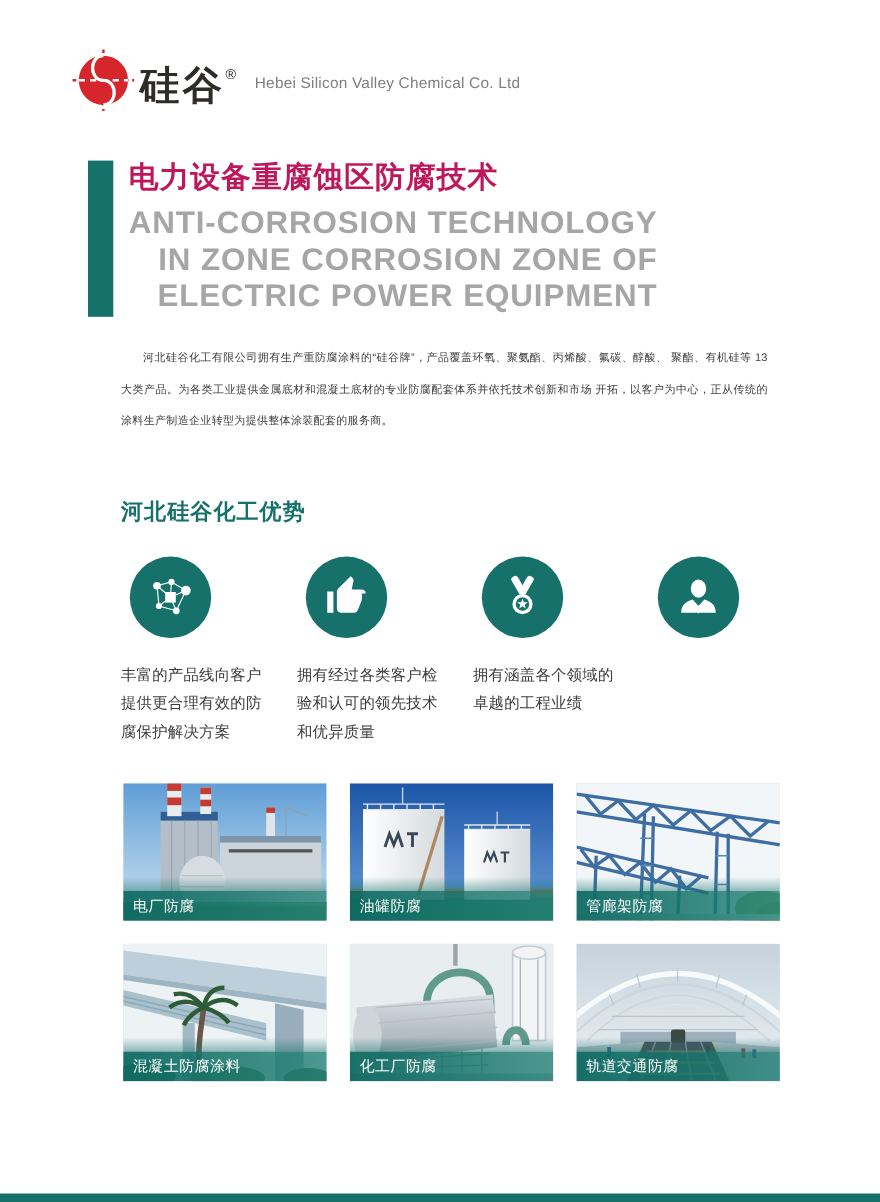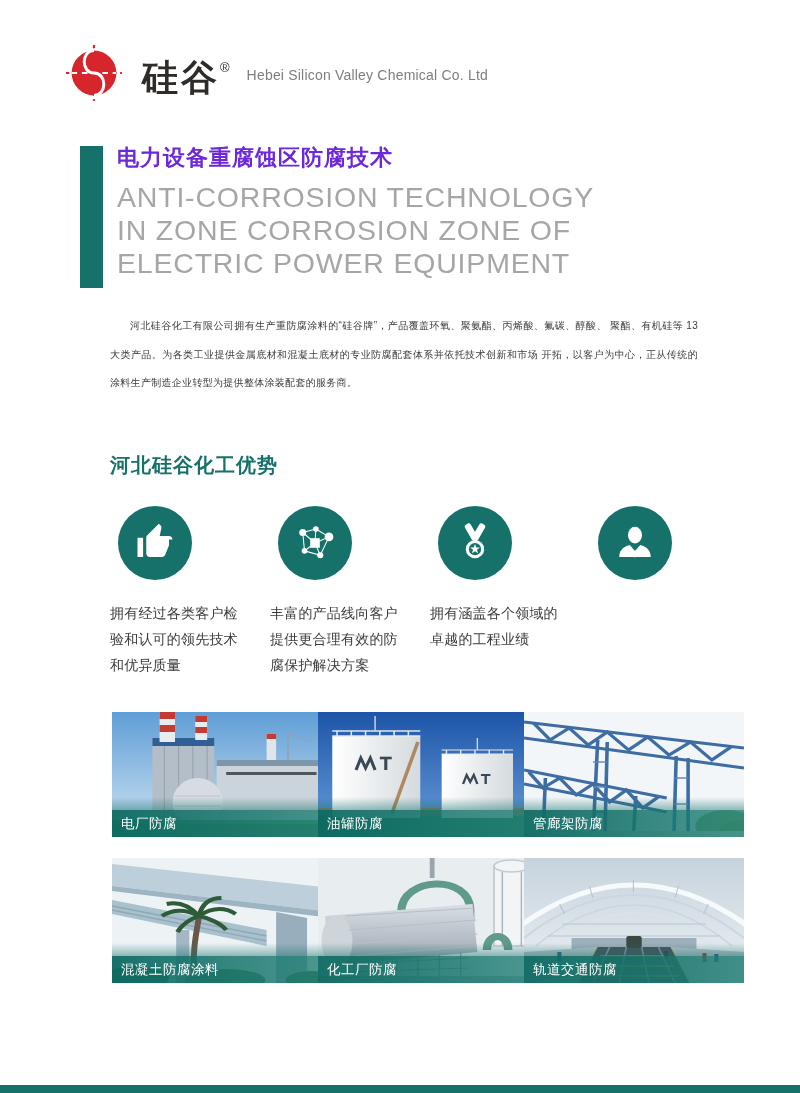--- a/index.html
+++ b/index.html
@@ -10,33 +10,33 @@
     width: 800px; height: 1093px;
     margin: 0 auto;
     background: #ffffff;
     overflow: hidden;
   }
 
   
   .header { position: absolute; left: 66px; top: 40px; display: flex; align-items: center; }
   .logo-mark { width: 56px; height: 56px; flex: 0 0 auto; }
   .logo-text {
-    margin-left: 20px;
+    margin-left: 5px;
     font-size: 36px; font-weight: 800; color: #2e2b28;
     letter-spacing: 3px; line-height: 56px;
   }
   .logo-reg { font-size: 13px; color: #2e2b28; vertical-align: 18px; font-weight: 400; }
   .company-name { margin-left: 14px; font-size: 14px; color: #7e7e7e; letter-spacing: 0.2px; padding-top: 4px; }
 
   
   .title-block { position: absolute; left: 80px; top: 146px; display: flex; }
   .accent-bar { width: 23px; height: 142px; background: #17716B; flex: 0 0 auto; }
   .titles { margin-left: 14px; }
-  .title-zh { font-size: 22px; font-weight: 700; color: #6d28d9; letter-spacing: 1px; margin-top: -3px; }
-  .title-en { margin-top: 8px; font-size: 28.5px; color: #a6a6a6; line-height: 1.16; letter-spacing: 0.8px; font-weight: 400; }
+  .title-zh { font-size: 27px; font-weight: 700; color: #be185d; letter-spacing: 1px; margin-top: -3px; }
+  .title-en { margin-top: 8px; font-size: 28.5px; color: #a6a6a6; line-height: 1.16; letter-spacing: 0.8px; font-weight: 700; text-align: right; }
 
   
   .intro {
     position: absolute; left: 110px; top: 312px; width: 588px;
     font-size: 10px; line-height: 28.5px; color: #3c3c3c;
     text-indent: 2em; text-align: justify; letter-spacing: 0.3px;
   }
 
   
   .adv-heading { position: absolute; left: 110px; top: 452px; font-size: 20px; font-weight: 700; color: #17716B; letter-spacing: 1px; }
@@ -52,21 +52,21 @@
   }
   .adv-circle svg { width: 42px; height: 42px; display: block; }
   .adv-text { margin-top: 20px; font-size: 14px; line-height: 26px; color: #3c3c3c; letter-spacing: 0.2px; }
 
   
   .gallery {
     position: absolute; left: 112px; top: 712px;
     display: grid; grid-template-columns: repeat(3, 185px);
     column-gap: 21px; row-gap: 21px;
   }
-  .g-card { position: relative; width: 220px; height: 125px; overflow: hidden; background: #dfe5ea; }
+  .g-card { position: relative; width: 185px; height: 125px; overflow: hidden; background: #dfe5ea; }
   .g-card svg.photo { position: absolute; inset: 0; width: 100%; height: 100%; display: block; }
   .g-fade {
     position: absolute; left: 0; right: 0; bottom: 27px; height: 13px;
     background: linear-gradient(180deg, rgba(23,113,107,0) 0%, rgba(23,113,107,0.45) 100%);
   }
   .g-label {
     position: absolute; left: 0; right: 0; bottom: 0; height: 27px;
     background: linear-gradient(90deg, rgba(13,106,98,0.95) 0%, rgba(32,128,118,0.78) 100%);
     color: #ffffff; font-size: 13.5px; line-height: 27px; padding-left: 9px; letter-spacing: 0.5px;
   }
@@ -108,29 +108,20 @@
   </div>
 
   <p class="intro">河北硅谷化工有限公司拥有生产重防腐涂料的“硅谷牌”，产品覆盖环氧、聚氨酯、丙烯酸、氟碳、醇酸、 聚酯、有机硅等 13 大类产品。为各类工业提供金属底材和混凝土底材的专业防腐配套体系并依托技术创新和市场 开拓，以客户为中心，正从传统的涂料生产制造企业转型为提供整体涂装配套的服务商。</p>
 
   <div class="adv-heading">河北硅谷化工优势</div>
 
   <div class="adv-row">
 
     <div class="adv-item">
       <div class="adv-circle">
-        <svg viewBox="0 0 24 24">
-          <path fill="#ffffff" d="M2 20h3.2V9H2v11zM22 10c0-1.1-.9-2-2-2h-5.3l.95-4.57.03-.32c0-.41-.17-.79-.44-1.06L14.17 1 7.59 7.59C7.22 7.95 7 8.45 7 9v9c0 1.1.9 2 2 2h7c.83 0 1.54-.5 1.84-1.22l2.02-5.12c.09-.23.14-.47.14-.73V10z"></path>
-        </svg>
-      </div>
-      <div class="adv-text">拥有经过各类客户检验和认可的领先技术和优异质量</div>
-    </div>
-
-    <div class="adv-item">
-      <div class="adv-circle">
         <svg viewBox="0 0 48 48">
           <g stroke="#ffffff" stroke-width="1.2" fill="none">
             <line x1="24" y1="24" x2="10" y2="12"></line>
               <line x1="24" y1="24" x2="25" y2="8"></line>
             <line x1="24" y1="24" x2="40" y2="17"></line>
               <line x1="24" y1="24" x2="12" y2="33"></line>
             <line x1="24" y1="24" x2="30" y2="38"></line>
             <line x1="10" y1="12" x2="25" y2="8"></line>
               <line x1="25" y1="8" x2="40" y2="17"></line>
             <line x1="40" y1="17" x2="30" y2="38"></line>
@@ -139,20 +130,29 @@
           </g>
           <rect x="18.5" y="18.5" width="11" height="11" fill="#ffffff"></rect>
           <circle cx="10" cy="12" r="4" fill="#ffffff"></circle>
           <circle cx="25" cy="8" r="3.2" fill="#ffffff"></circle>
           <circle cx="40" cy="17" r="5" fill="#ffffff"></circle>
           <circle cx="12" cy="33" r="3.2" fill="#ffffff"></circle>
           <circle cx="30" cy="38" r="3.5" fill="#ffffff"></circle>
         </svg>
       </div>
       <div class="adv-text">丰富的产品线向客户提供更合理有效的防腐保护解决方案</div>
+    </div>
+
+    <div class="adv-item">
+      <div class="adv-circle">
+        <svg viewBox="0 0 24 24">
+          <path fill="#ffffff" d="M2 20h3.2V9H2v11zM22 10c0-1.1-.9-2-2-2h-5.3l.95-4.57.03-.32c0-.41-.17-.79-.44-1.06L14.17 1 7.59 7.59C7.22 7.95 7 8.45 7 9v9c0 1.1.9 2 2 2h7c.83 0 1.54-.5 1.84-1.22l2.02-5.12c.09-.23.14-.47.14-.73V10z"></path>
+        </svg>
+      </div>
+      <div class="adv-text">拥有经过各类客户检验和认可的领先技术和优异质量</div>
     </div>
 
     <div class="adv-item">
       <div class="adv-circle">
         <svg viewBox="0 0 48 48">
           <rect x="16" y="1" width="7.5" height="21" rx="3" fill="#ffffff" transform="rotate(-30 19.75 11.5)"></rect>
           <rect x="24.5" y="1" width="7.5" height="21" rx="3" fill="#ffffff" transform="rotate(30 28.25 11.5)"></rect>
           <circle cx="24" cy="31" r="10.5" fill="#ffffff"></circle>
           <circle cx="24" cy="31" r="7" fill="#17716B"></circle>
           <polygon fill="#ffffff" points="24,25.2 25.41,29.06 29.52,29.21 26.28,31.74 27.41,35.69 24,33.4 20.59,35.69 21.72,31.74 18.48,29.21 22.59,29.06"></polygon>

